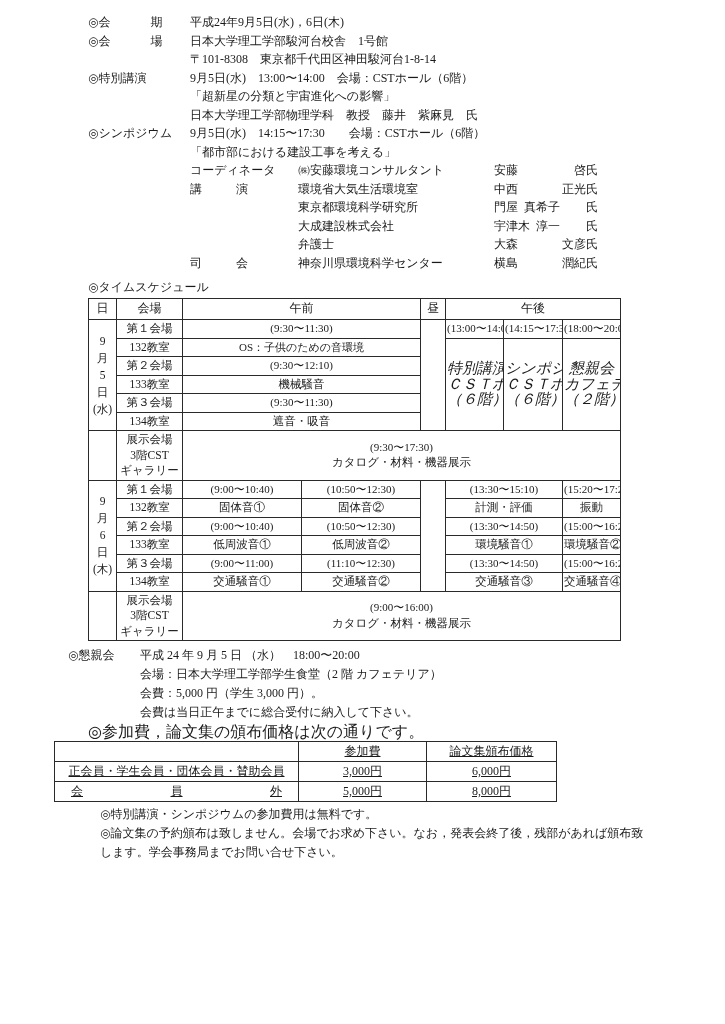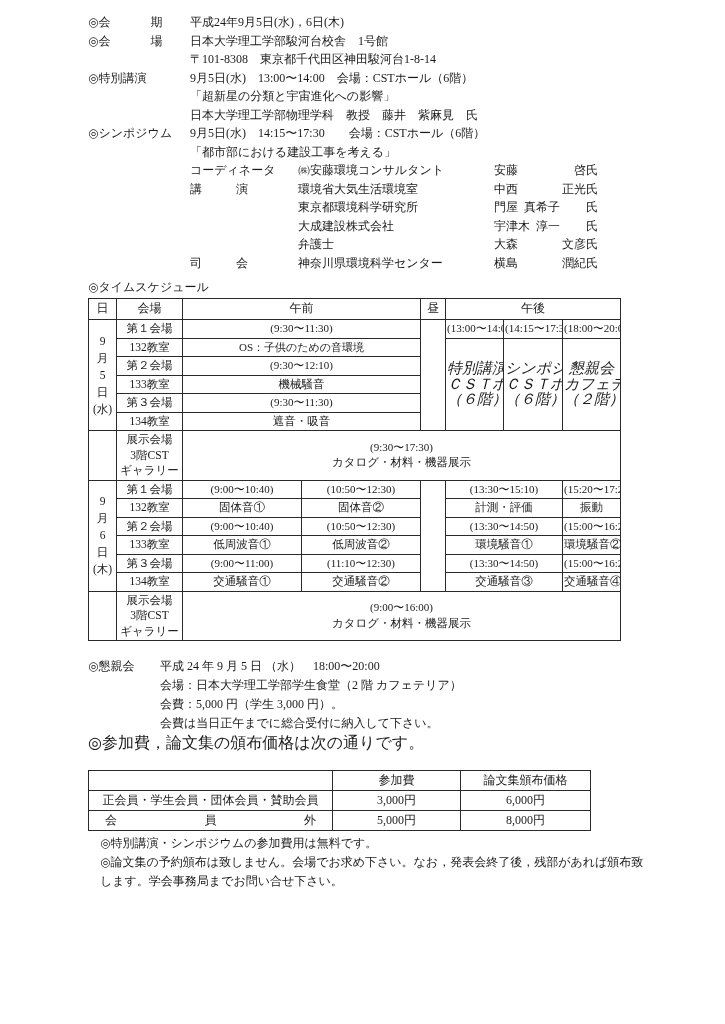--- a/index.html
+++ b/index.html
@@ -130,43 +130,44 @@
   .venue { width: 66px; }
   .venue div { line-height: 15.5px; }
   .lunch { width: 25px; }
   .t-time { font-size: 11px; }
   .t-name { font-size: 11.5px; }
   .os-cell { font-size: 11px; }
   .small-cst { font-size: 15px; font-style: italic; }
 
   
   .banquet {
-    margin-top: 16px;
-    padding-left: 88px;
+    margin-top: 5px;
+    padding-left: 68px;
   }
   .bq-row {
     display: flex;
     line-height: 19px;
     font-size: 12px;
     white-space: nowrap;
   }
   .bq-label { width: 72px; flex: 0 0 72px; }
   .bq-val { flex: 1 1 auto; }
 
   .note-line {
     padding-left: 88px;
     font-size: 16px;
     line-height: 19px;
     white-space: nowrap;
   }
 
   
   .fee-wrap {
-    padding-left: 88px;
-    margin-top: 18px;
+    padding-left: 54px;
+    margin-top: 0;
+    text-decoration: underline;
   }
   table.fee {
     border-collapse: collapse;
     width: 502px;
     table-layout: fixed;
     font-size: 12px;
   }
   table.fee td {
     border: 1px solid #2a2a2a;
     text-align: center;

